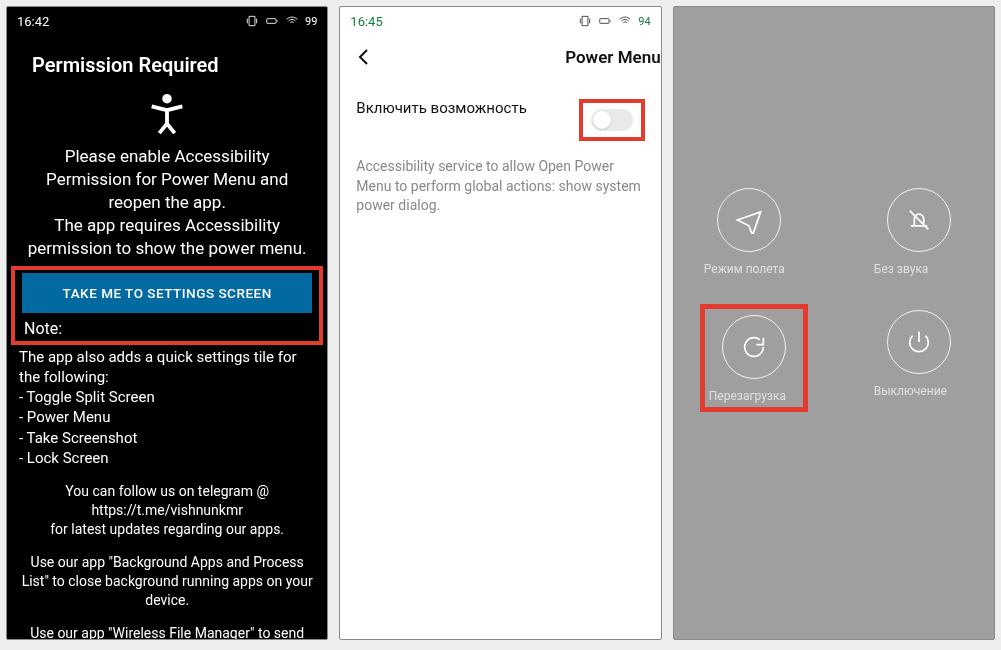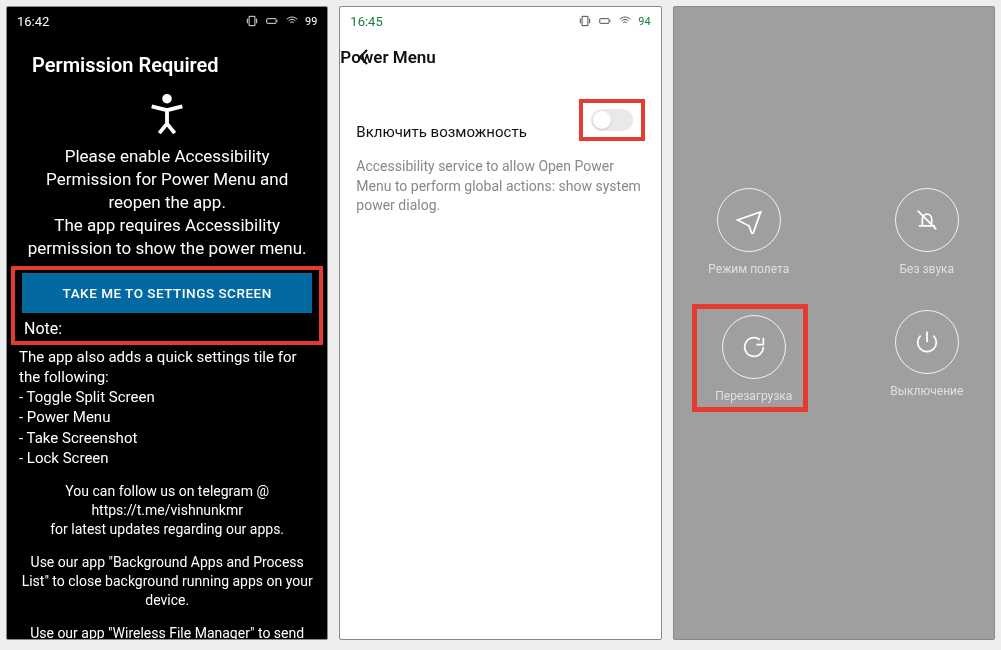--- a/index.html
+++ b/index.html
@@ -64,31 +64,31 @@
   .note-label { text-align:left; padding-left:6px; margin-top:6px; font-size:16px; }
 
   .p1-rest { text-align:left; padding: 2px 12px; font-size: 15px; line-height:1.35; }
   .p1-rest .center { text-align:center; margin-top: 14px; font-size:14px; }
 
   
   .p2 { background:#fff; color:#111; }
   .p2 .statusbar { color:#15803d; }
   .p2 .statusbar svg { stroke:#333; }
   .p2-header {
-    display:flex; align-items:center; justify-content:flex-start;
+    display:flex; align-items:center; justify-content:flex-end;
     position:relative; height:44px;
   }
   .p2-back {
     position:absolute; left:12px; top:10px; width:24px; height:24px;
   }
   .p2-back svg { stroke:#111; fill:none; stroke-width:2; }
   .p2-title { font-size:17px; font-weight:600; }
 
   .p2-row {
-    display:flex; justify-content:space-between; align-items:flex-end;
+    display:flex; justify-content:space-between; align-items:flex-start;
     padding: 20px 16px 12px;
     font-size: 15px;
   }
   .toggle-box {
     border: 4px solid #e33b30;
     padding: 6px 8px;
     display:flex; align-items:center;
   }
   .toggle {
     width: 42px; height: 22px; border-radius: 11px;
@@ -102,21 +102,21 @@
   .p2-desc { color:#888; font-size:14px; padding: 4px 16px; line-height:1.4; }
 
   
   .p3 { background:#9f9f9f; color:#e6e6e6; }
   .p3-grid {
     position:absolute; top:46%; left:50%;
     transform:translate(-50%,-50%);
     display:grid; grid-template-columns: 1fr 1fr;
     gap: 34px 70px;
   }
-  .p3-item { text-align:center; width:90px;margin-left:8px; }
+  .p3-item { text-align:left; width:90px; }
   .circle {
     width:64px; height:64px; border:1.5px solid rgba(255,255,255,.85);
     border-radius:50%; margin:0 auto 10px;
     display:flex; align-items:center; justify-content:center;
   }
   .circle svg { stroke:#fff; fill:none; stroke-width:1.5; width:28px; height:28px; }
   .p3-label { font-size:12px; color:#e0e0e0; white-space:nowrap; }
   .highlight-wrap3 {
     border: 5px solid #e33b30;
     padding: 6px 4px 4px;

